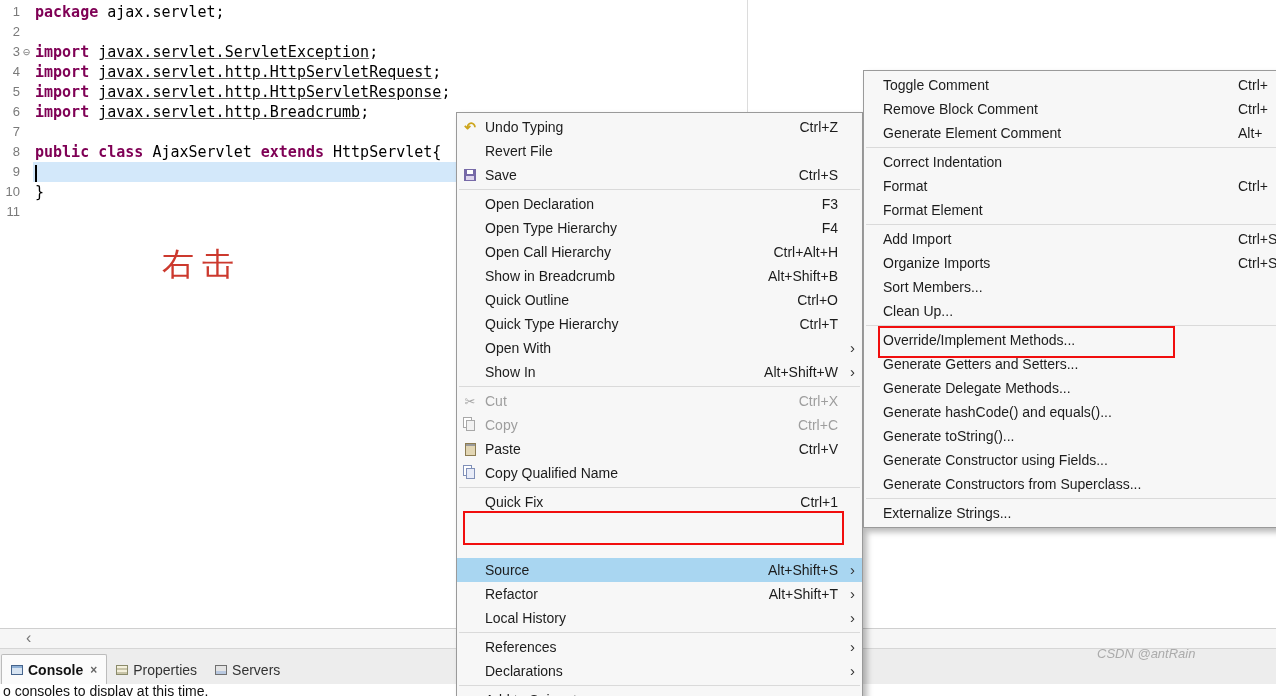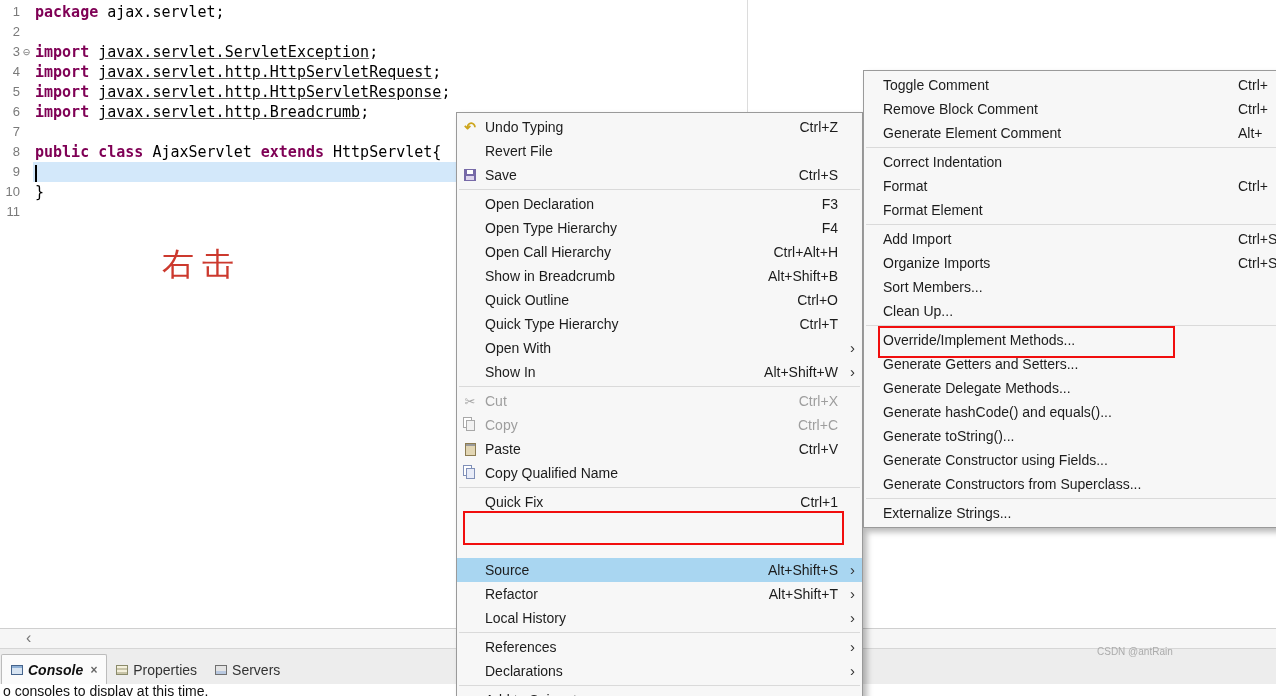--- a/index.html
+++ b/index.html
@@ -18,25 +18,25 @@
   .ul{text-decoration:underline;text-decoration-color:#6a6a6a;}
   .caret{position:absolute;left:35px;top:165px;width:2px;height:17px;background:#000;}
   .margin-line{position:absolute;left:747px;top:0;width:1px;height:628px;background:#dcdcdc;}
   .annot{position:absolute;left:162px;top:246px;font-size:32px;line-height:1.15;color:#cc392e;font-family:"DejaVu Serif","Liberation Serif",serif;letter-spacing:8px;}
 
   
   .hscroll{position:absolute;left:0;top:628px;width:1276px;height:20px;background:#f6f6f6;border-top:1px solid #cfcfcf;}
   .scroll-left{position:absolute;left:26px;top:0px;height:20px;line-height:18px;color:#777;font-size:16px;}
   .tabbar{position:absolute;left:0;top:648px;width:1276px;height:36px;background:#ededed;border-top:1px solid #d6d6d6;display:flex;align-items:flex-end;padding-left:1px;box-sizing:border-box;}
   .tab{display:flex;align-items:center;gap:5px;height:29px;padding:0 9px;font-size:14px;color:#333;white-space:nowrap;}
-  .tab.active{background:#fbfbfb;border:1px solid #bcbcbc;border-bottom:none;border-radius:2px 2px 0 0;font-weight:bold;color:#111;font-style:italic;}
+  .tab.active{background:#fbfbfb;border:1px solid #bcbcbc;border-bottom:none;border-radius:2px 2px 0 0;font-weight:bold;color:#111;}
   .tclose{font-size:12px;color:#666;margin-left:2px;}
   .tic{display:inline-flex;}
   .statusline{position:absolute;left:3px;top:683px;font-size:14px;color:#111;white-space:nowrap;}
-  .watermark{position:absolute;left:1097px;top:646px;font-size:10px;color:#ababab;}
+  .watermark{position:absolute;left:1097px;top:646px;font-size:13px;color:#ababab;font-style:italic;}
 
   
   .menu{position:absolute;background:#f7f7f7;border:1px solid #9a9a9a;box-shadow:4px 4px 6px rgba(0,0,0,.28);padding:2px 0;z-index:10;}
   .main-menu{left:456px;top:112px;width:405px;}
   .sub-menu{left:863px;top:70px;width:458px;}
   .mi{position:relative;display:flex;align-items:center;height:24px;padding:0 24px 0 3px;font-size:14px;color:#1c1c1c;}
   .mic{flex:none;width:20px;height:24px;position:relative;display:flex;align-items:center;justify-content:center;}
   .mlabel{margin-left:5px;white-space:nowrap;}
   .msc{margin-left:auto;white-space:nowrap;}
   .mi.disabled{color:#9e9e9e;}

